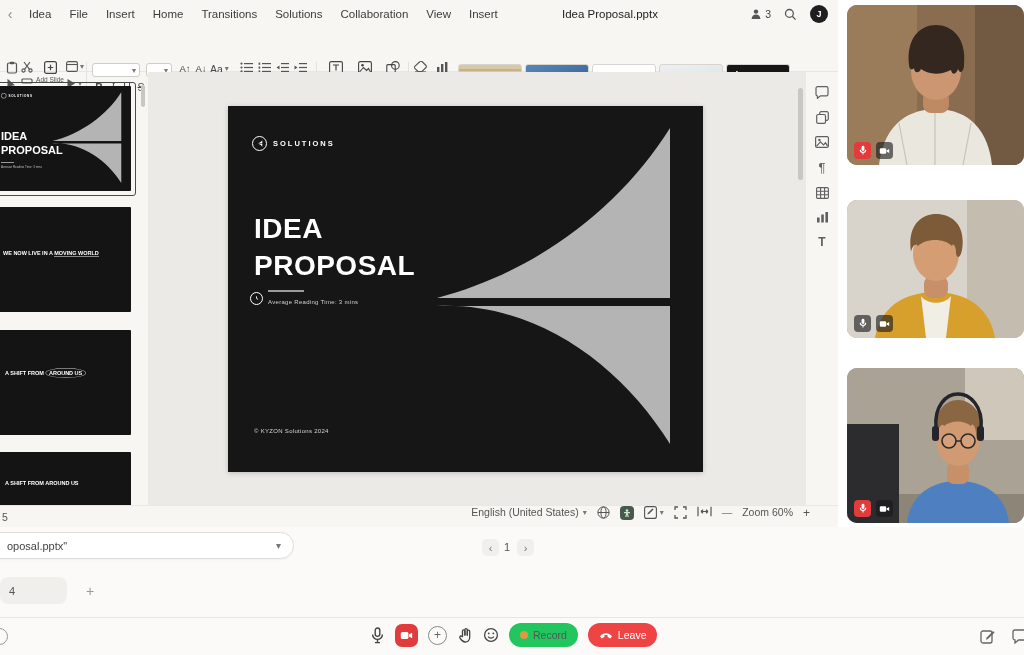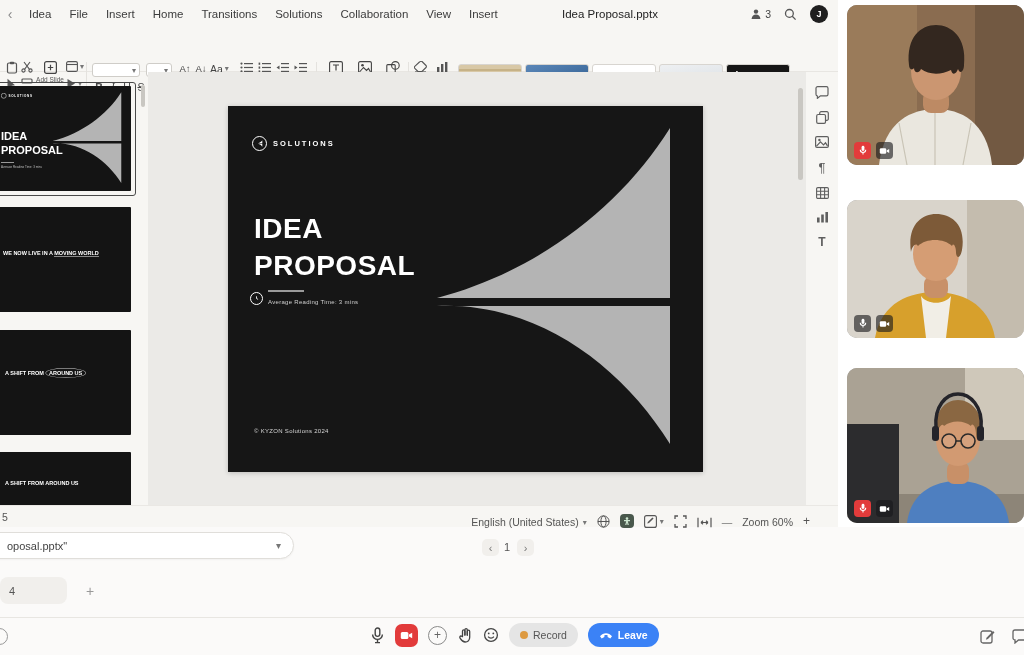--- a/index.html
+++ b/index.html
@@ -35,40 +35,40 @@
   
   .canvas{position:absolute;left:148px;top:72px;width:658px;height:433px;background:#ebeae7}
   .slide{position:absolute;left:80px;top:34px;width:475px;height:366px;background:#161616;box-shadow:0 1px 5px rgba(0,0,0,.2)}
   .brand{position:absolute;left:24px;top:30px;display:flex;align-items:center;gap:6px;color:#fff}
   .brand-circle{width:15px;height:15px;border:1.2px solid #fff;border-radius:50%;display:flex;align-items:center;justify-content:center}
   .brand-name{font-size:7.5px;font-weight:bold;letter-spacing:2px}
   .slide-title{position:absolute;left:26px;top:104px;font-size:28px;font-weight:bold;color:#fff;line-height:37px;letter-spacing:.5px}
   .rail{position:absolute;left:806px;top:72px;width:32px;height:433px;background:#f7f6f3;display:flex;flex-direction:column;align-items:center;padding-top:14px;gap:12px}
   
   .statusbar{position:absolute;left:0;top:505px;width:838px;height:22px;background:#f7f6f3;border-top:1px solid #eae8e4;font-size:10.5px;color:#555}
-  .status-right{position:absolute;right:28px;top:0;height:22px;display:flex;align-items:flex-end;gap:10px}
+  .status-right{position:absolute;right:28px;top:0;height:22px;display:flex;align-items:flex-start;gap:10px}
   
   .panel-right{position:absolute;left:838px;top:0;width:186px;height:527px;background:#fff}
   .tile{position:absolute;left:847px;width:177px;border-radius:10px;overflow:hidden;background:#999}
   .badges{position:absolute;left:7px;bottom:6px;display:flex;gap:5px}
   .badge{width:17px;height:17px;border-radius:4px;display:flex;align-items:center;justify-content:center}
   .badge.dark{background:rgba(25,25,28,.62)}
   .badge.red{background:#e23b3b}
   
   .file-dd{position:absolute;left:-36px;top:532px;width:330px;height:27px;background:#fff;border:1px solid #e0deda;border-radius:14px;box-shadow:0 1px 2px rgba(0,0,0,.04);font-size:11px;color:#444;display:flex;align-items:center;padding-left:42px}
   .pagebtn{position:absolute;top:539px;width:17px;height:17px;border-radius:5px;background:#f1efec;display:flex;align-items:center;justify-content:center;font-size:11px;color:#777}
   .tab{position:absolute;left:0;top:577px;width:67px;height:27px;background:#f1efec;border-radius:8px;font-size:11px;color:#555;display:flex;align-items:center;padding-left:9px}
   .addtab{position:absolute;left:80px;top:577px;width:20px;height:27px;display:flex;align-items:center;justify-content:center;font-size:14px;color:#999}
   .call-divider{position:absolute;top:617px;left:0;width:1024px;height:1px;background:#e8e6e2}
   .callbar{position:absolute;left:370px;top:623px;display:flex;align-items:center;gap:10px}
   .cam-btn{width:23px;height:23px;border-radius:7px;background:#e23b3b;display:flex;align-items:center;justify-content:center}
   .plus-circle{width:19px;height:19px;border-radius:50%;border:1.4px solid #8a8a8a;color:#666;font-size:12px;display:flex;align-items:center;justify-content:center}
   .pill{height:24px;border-radius:13px;display:flex;align-items:center;gap:5px;padding:0 11px;font-size:10.5px}
-  .pill.record{background:#e5e5e5;color:#555}
-  .pill.leave{background:#3b82f6;color:#fff;font-weight:bold}
+  .pill.record{background:#22c55e;color:#555}
+  .pill.leave{background:#ef4444;color:#fff;font-weight:normal}
   .dot{width:8px;height:8px;border-radius:50%;background:#dd9a41}
 </style>
 </head>
 <body>
 
 <div class="editor">
 
   <div class="menubar">
     <span class="back-btn">‹</span>
     <span class="menu-item">Idea</span>

